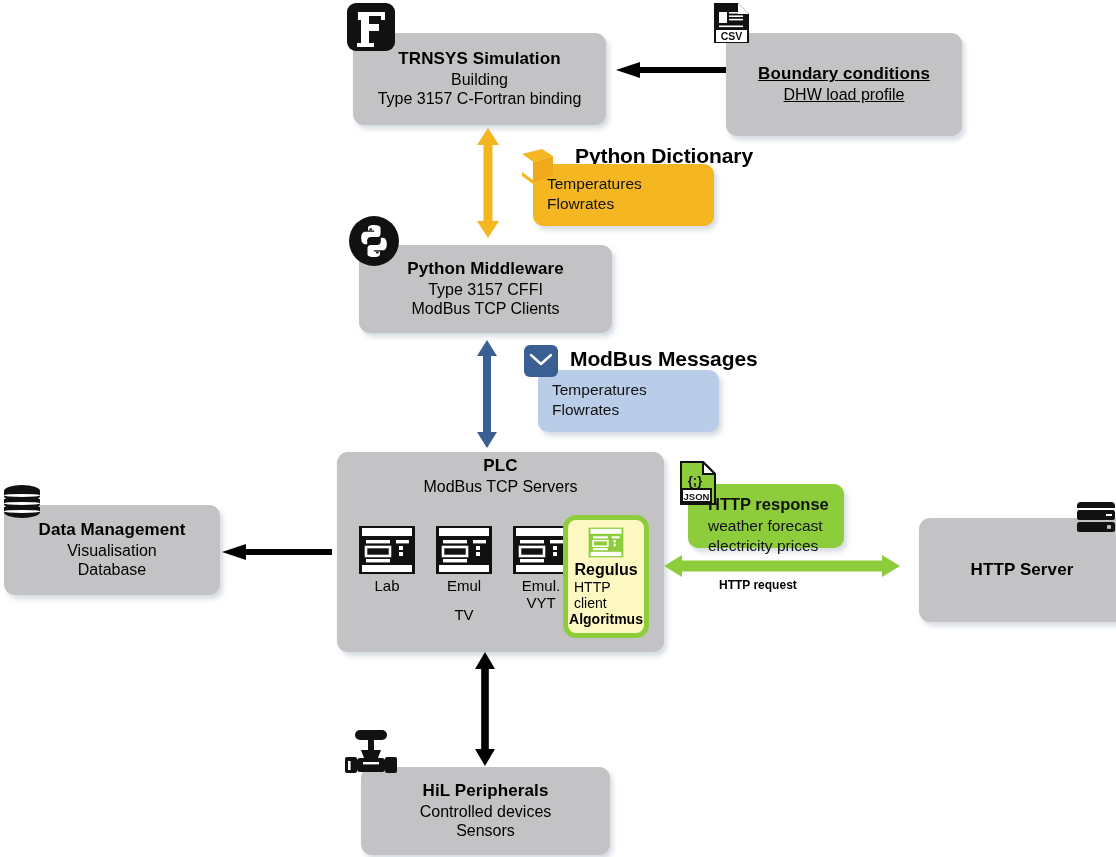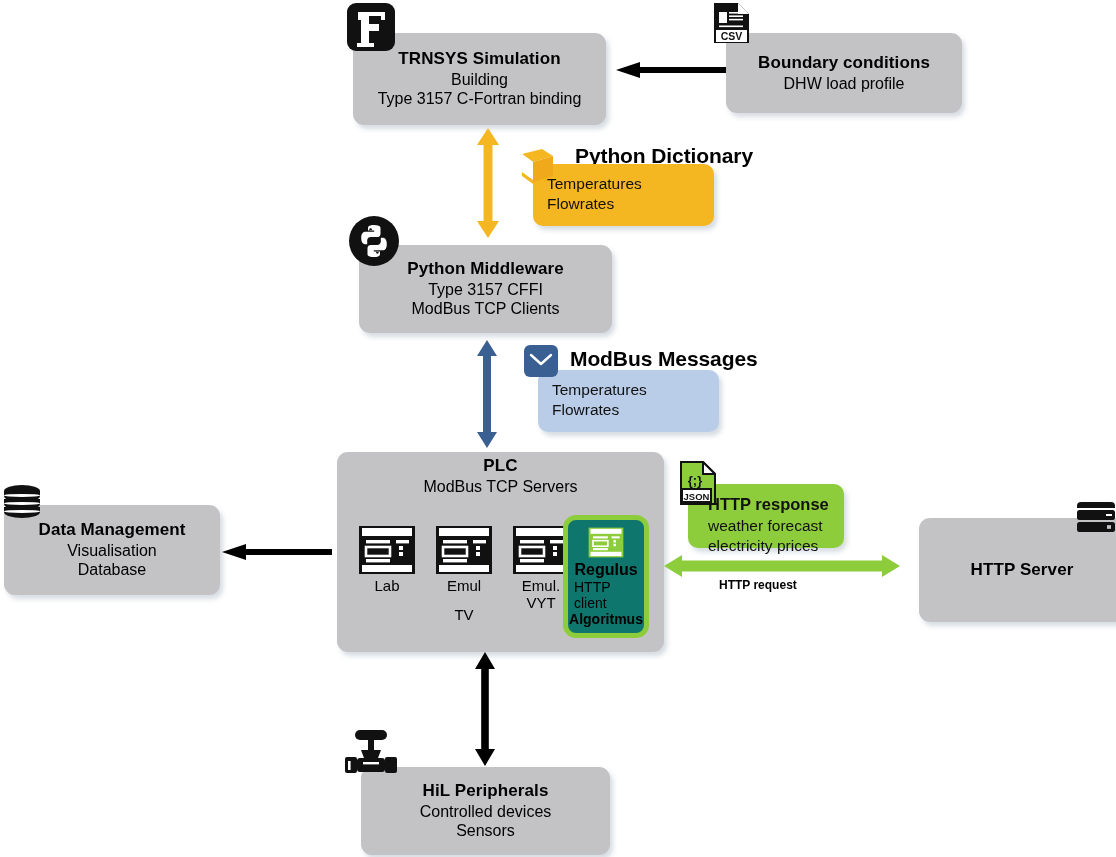--- a/index.html
+++ b/index.html
@@ -78,21 +78,21 @@
     font-size:15px;
     color:#000;
     text-align:center;
     margin-top:3px;
     line-height:1.12;
   }
   .regulus-wrap{
     box-sizing:border-box;
     border:5px solid #8dcd3b;
     border-radius:13px;
-    background:#0f766e;
+    background:#fef9c3;
     padding:7px 6px 6px 6px;
     display:flex;
     flex-direction:column;
     align-items:center;
   }
   .regulus-wrap .rg1{font-weight:bold;font-size:16px;margin-top:3px;}
   .regulus-wrap .rg2{font-size:14px;}
   .regulus-wrap .rg3{font-size:14px;font-weight:bold;}
 
   
@@ -119,21 +119,21 @@
 
   <div class="icon" style="left:347px;top:3px;">
     <svg width="48" height="48" viewBox="0 0 48 48">
       <rect x="0" y="0" width="48" height="48" rx="9" fill="#111111"></rect>
       <g fill="#ffffff">
         <path d="M11 9 h27 v8 h-4 v-4 h-12 v8 h10 v7 h-10 v12 h5 v4 h-17 v-4 h4 v-23 h-3 z"></path>
       </g>
     </svg>
   </div>
 
-  <div class="box gray shadow" style="left:726px;top:33px;width:236px;height:80px;">
+  <div class="box gray shadow" style="left:726px;top:33px;width:236px;height:103px;text-decoration:underline;">
     <div class="t1">Boundary conditions</div>
     <div class="t2">DHW load profile</div>
   </div>
 
   <div class="icon" style="left:712px;top:2px;">
     <svg width="40" height="42" viewBox="0 0 40 42">
       <path d="M2 1 h24 l11 11 v29 h-35 z" fill="#111111"></path>
       <path d="M26 1 l11 11 h-11 z" fill="#ffffff"></path>
       <g fill="#ffffff">
         <rect x="7" y="10" width="8" height="11"></rect>

